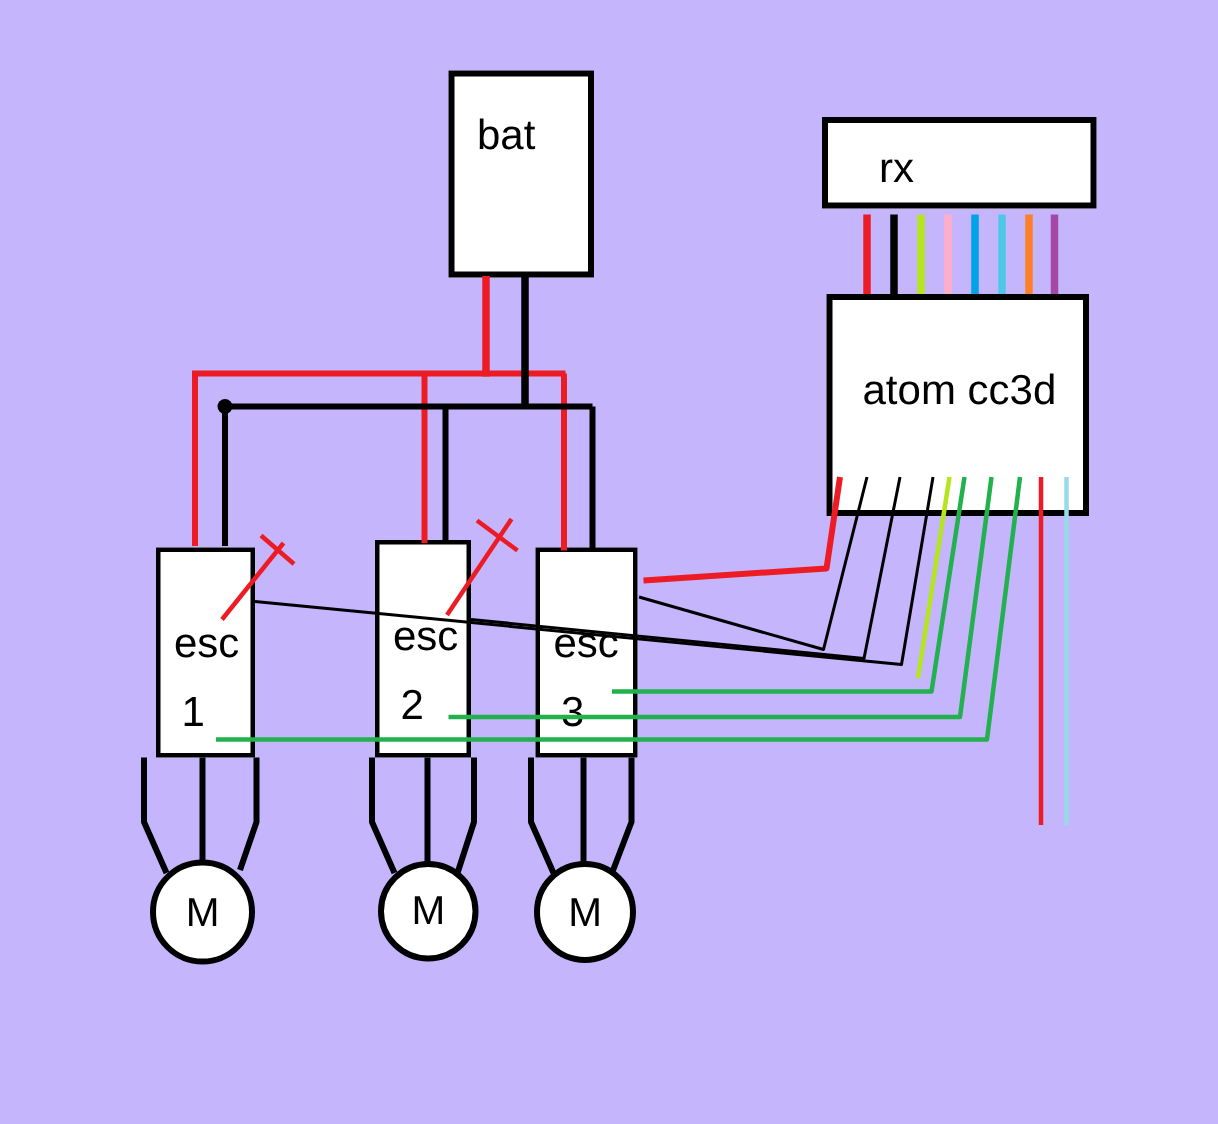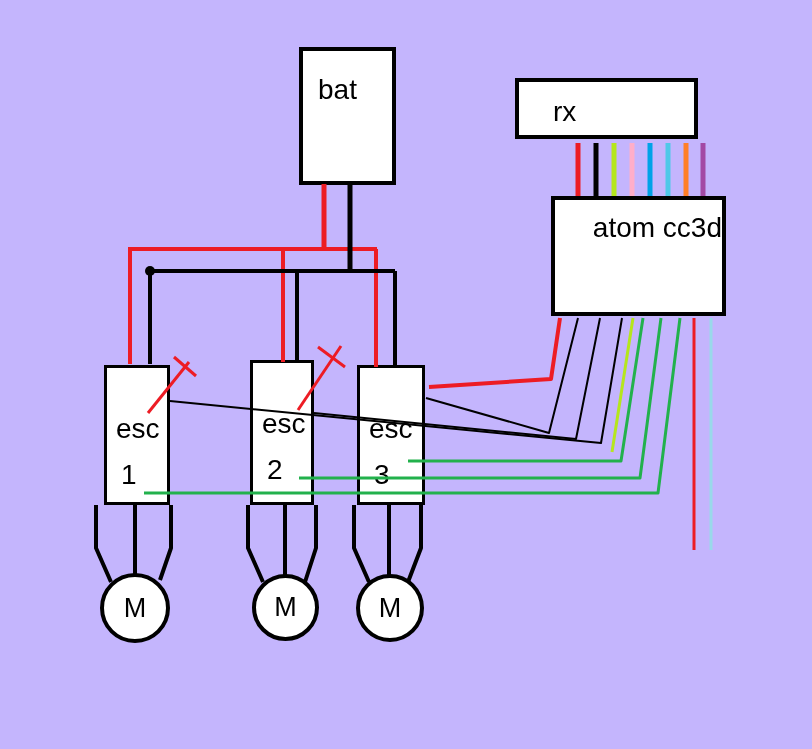--- a/index.html
+++ b/index.html
@@ -19,22 +19,22 @@
     z-index: 1;
   }
   .lbl {
     display: block;
     font-size: 28px;
     line-height: 1.08;
     color: #000;
     white-space: nowrap;
   }
   #node-bat   { left: 299px; top: 47px;  width: 97px;  height: 138px; padding: 24px 0 0 15px; }
-  #node-rx    { left: 515px; top: 78px;  width: 183px; height: 61px;  padding: 15px 0 0 34px; }
-  #node-cc3d  { left: 551px; top: 196px; width: 175px; height: 120px; padding: 13px 0 0 20px; text-align: right; }
+  #node-rx    { left: 548px; top: 78px;  width: 183px; height: 61px;  padding: 15px 0 0 34px; }
+  #node-cc3d  { left: 551px; top: 196px; width: 175px; height: 148px; padding: 45px 0 0 20px; }
   #node-servo { left: 625px; top: 550px; width: 137px; height: 77px;  padding: 20px 0 0 20px; }
   .esc { border-width: 3px; padding: 46px 0 16px 9px; }
   #node-esc1 { left: 104px; top: 365px; width: 66px; height: 140px; }
   #node-esc2 { left: 250px; top: 360px; width: 64px; height: 145px; }
   #node-esc3 { left: 357px; top: 365px; width: 68px; height: 140px; }
   .esc .num { margin-top: 16px; margin-left: 5px; }
   .motor {
     position: absolute;
     background: #ffffff;
     border: 4px solid #000000;

